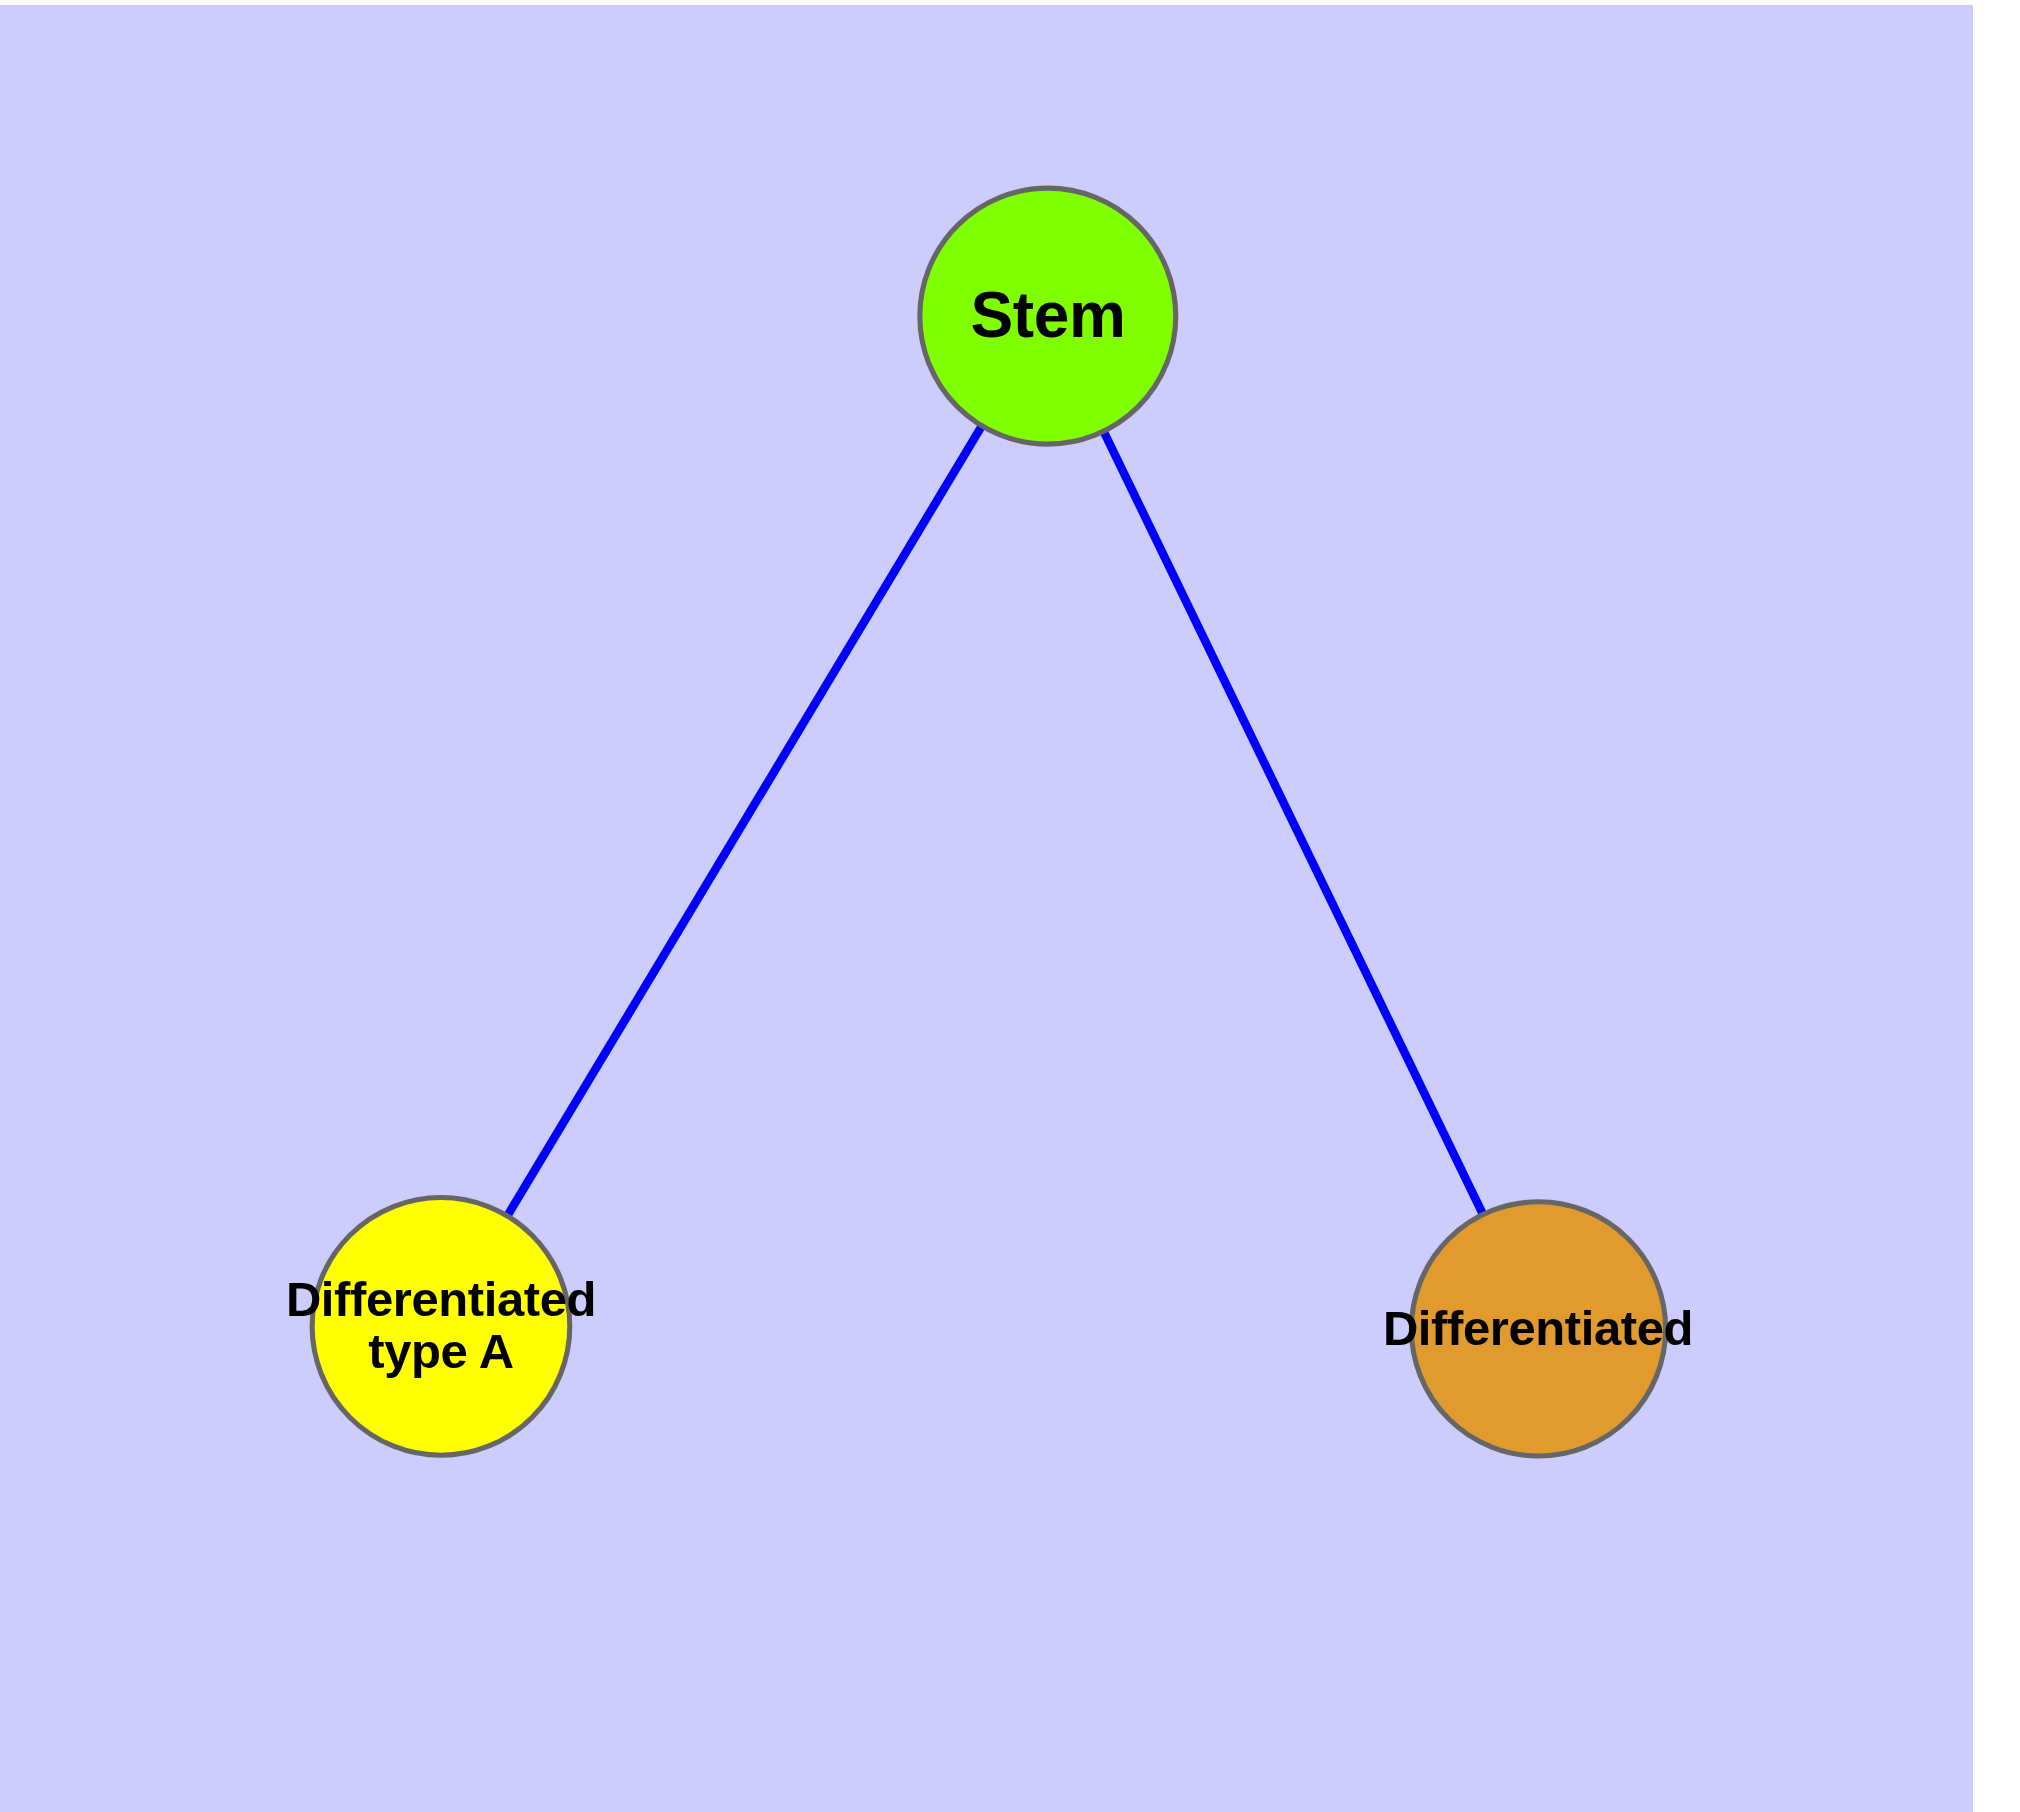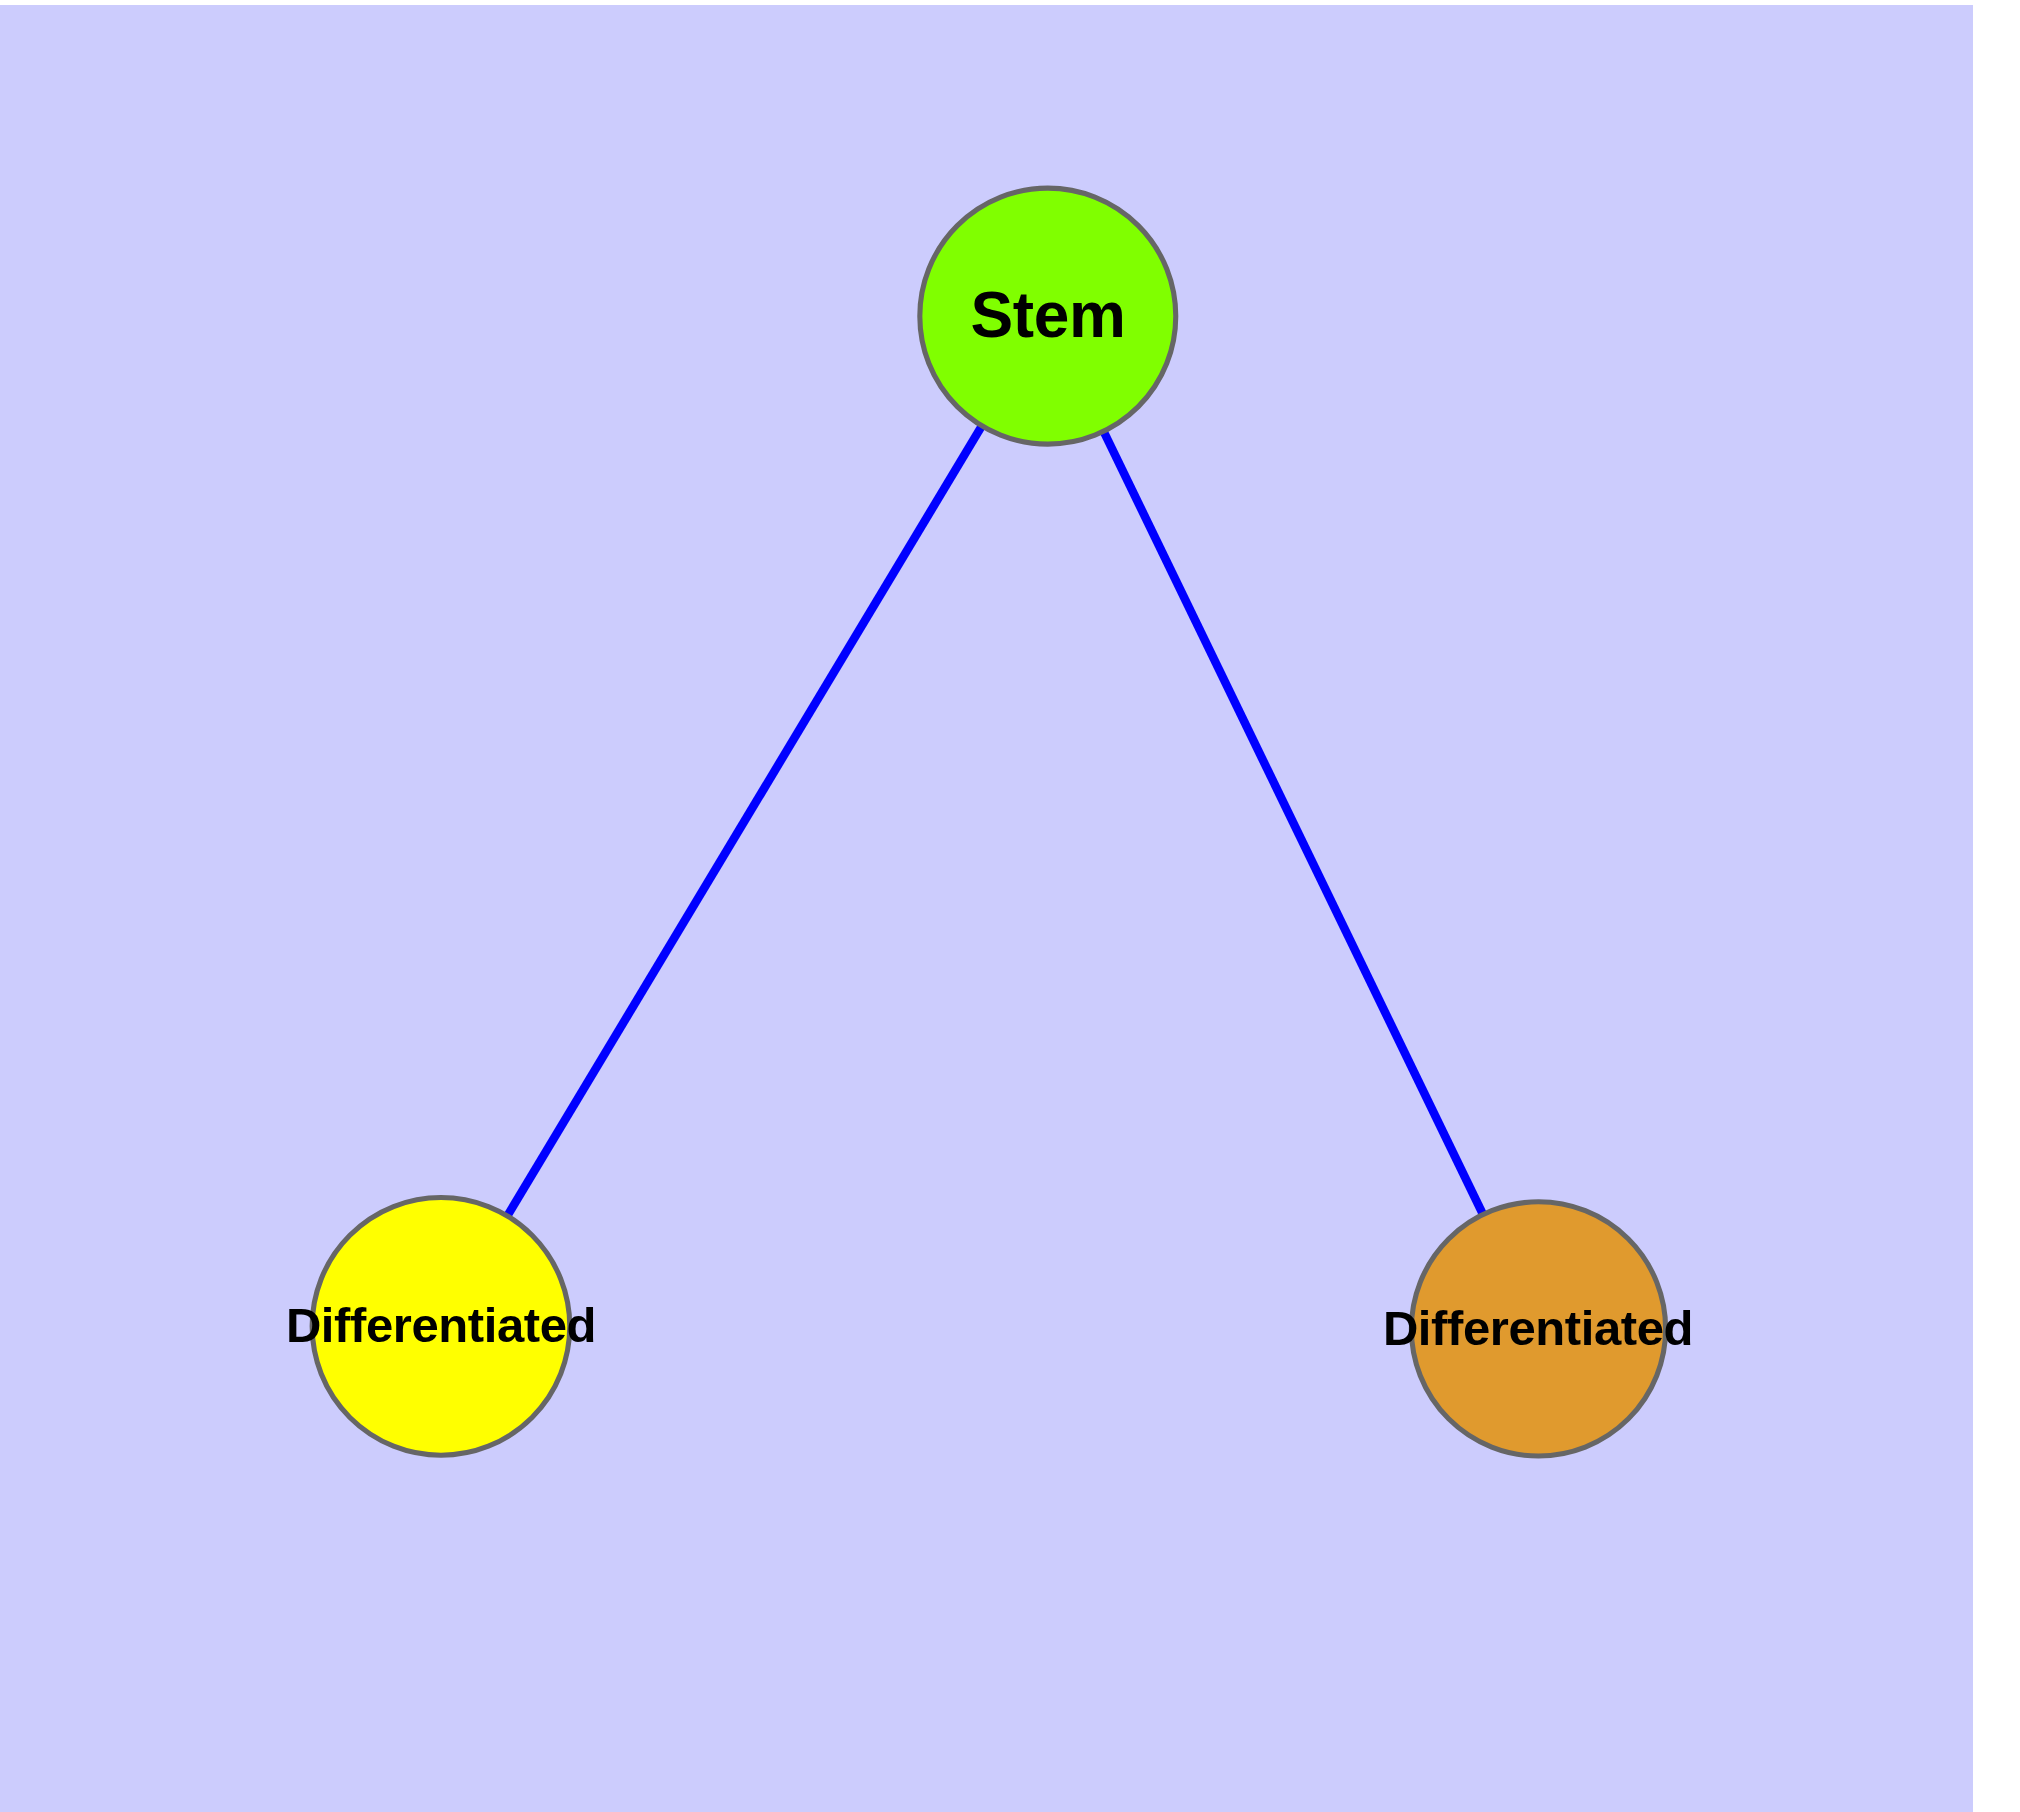--- a/index.html
+++ b/index.html
@@ -65,20 +65,21 @@
         <circle cx="1815" cy="1568" r="150" fill="#e09a2e" stroke="#666666" stroke-width="6"></circle>
       </g>
   </svg>
 
   <div id="labels-layer">
       <div class="node-label root" style="left: 1048px; top: 316px;">
         <div>Stem</div>
       </div>
       <div class="node-label leaf" style="left: 441px; top: 1326px;">
         <div>Differentiated</div>
+        <div>type A</div>
       </div>
       <div class="node-label leaf" style="left: 1538px; top: 1329px;">
         <div>Differentiated</div>
       </div>
     </div>
 
 </div>
 
 
 </body></html>

